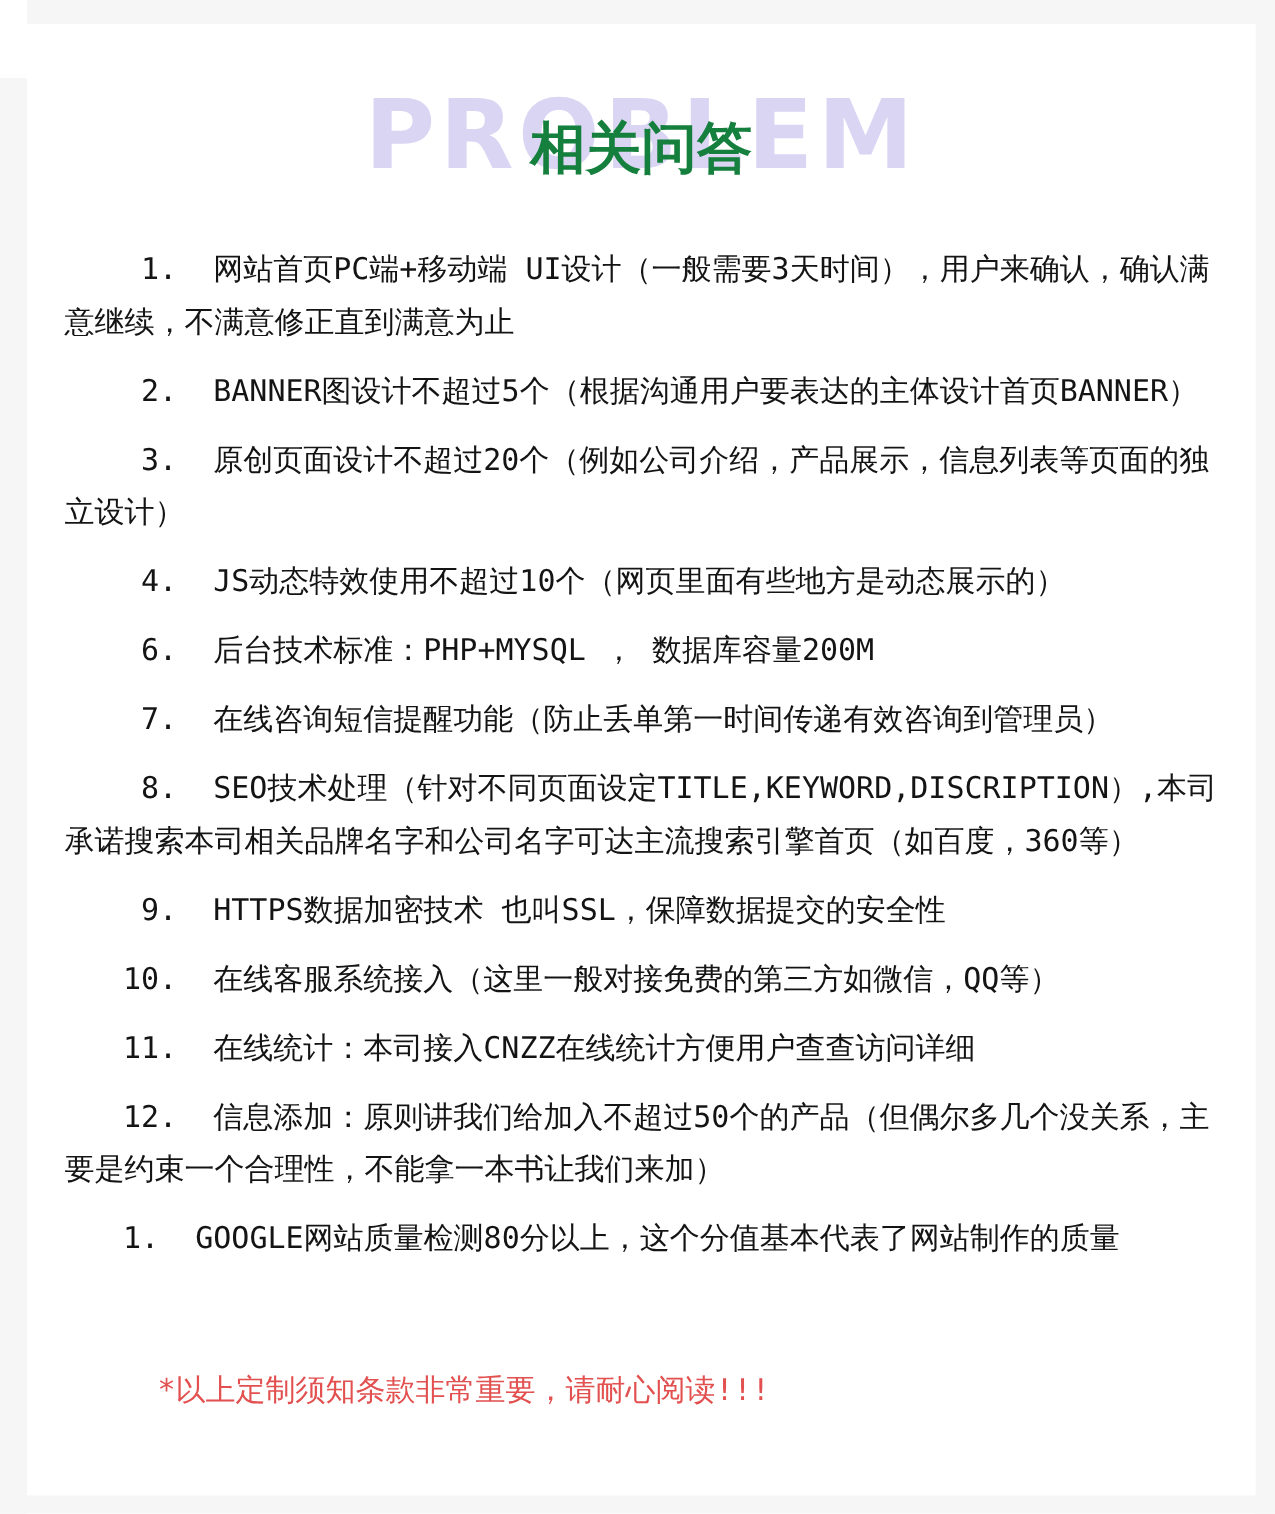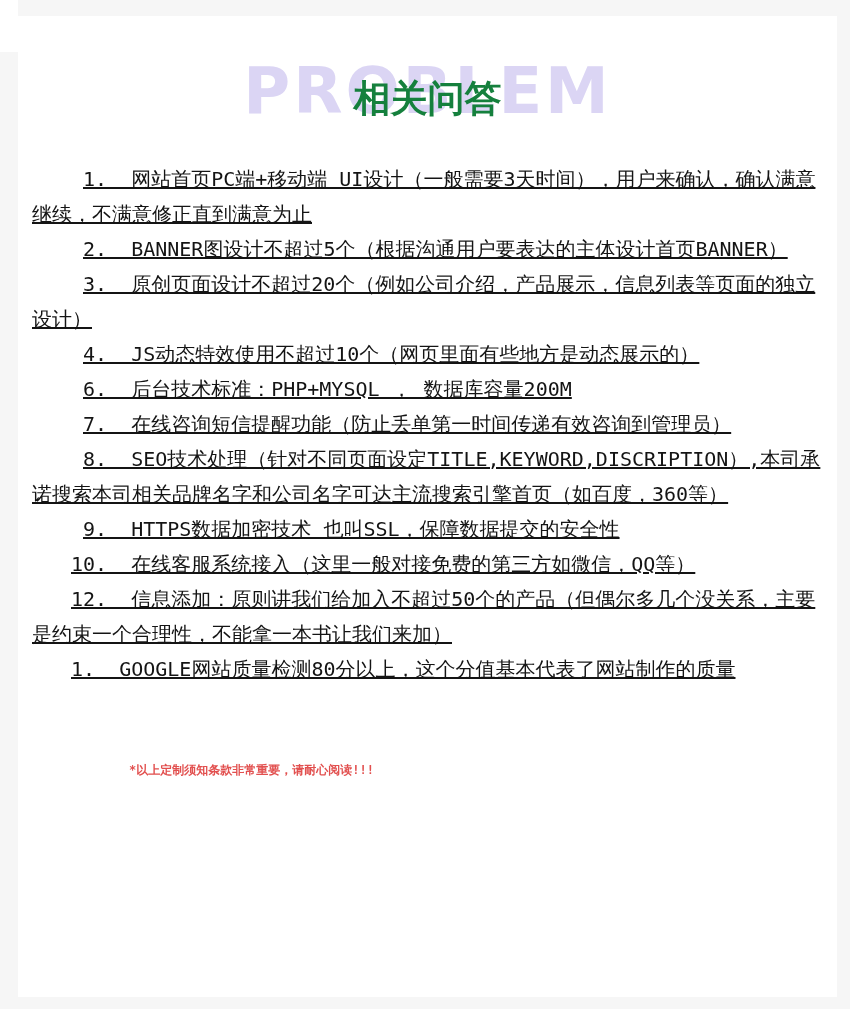--- a/index.html
+++ b/index.html
@@ -63,32 +63,31 @@
     font-weight: bold;
     color: #15803d;
   }
   .qa-list {
     margin-top: 40px;
     color: #141414;
     font-size: 20px;
     line-height: 35px;
   }
   .qa-item {
-    margin: 0;
+    margin: 11px;
     text-indent: 51px;
     white-space: pre-wrap;
     word-break: break-all;
-    text-decoration: underline;
   }
   .qa-item.wide-num { text-indent: 39px; }
   .warning {
-    margin: 71px 0 0 97px;
-    font-size: 12px;
+    margin: 71px 0 0 73px;
+    font-size: 20px;
     line-height: 24px;
-    font-weight: bold;
+    font-weight: normal;
     color: #e2504f;
     white-space: pre-wrap;
   }
   .bottom-strip {
     position: absolute;
     left: 0;
     bottom: 0;
     width: 850px;
     height: 12px;
     background: #f6f6f6;
@@ -110,20 +109,21 @@
     <div class="qa-list">
       <p class="qa-item">1.  网站首页PC端+移动端 UI设计（一般需要3天时间），用户来确认，确认满意继续，不满意修正直到满意为止</p>
       <p class="qa-item">2.  BANNER图设计不超过5个（根据沟通用户要表达的主体设计首页BANNER）</p>
       <p class="qa-item">3.  原创页面设计不超过20个（例如公司介绍，产品展示，信息列表等页面的独立设计）</p>
       <p class="qa-item">4.  JS动态特效使用不超过10个（网页里面有些地方是动态展示的）</p>
       <p class="qa-item">6.  后台技术标准：PHP+MYSQL ， 数据库容量200M</p>
       <p class="qa-item">7.  在线咨询短信提醒功能（防止丢单第一时间传递有效咨询到管理员）</p>
       <p class="qa-item">8.  SEO技术处理（针对不同页面设定TITLE,KEYWORD,DISCRIPTION）,本司承诺搜索本司相关品牌名字和公司名字可达主流搜索引擎首页（如百度，360等）</p>
       <p class="qa-item">9.  HTTPS数据加密技术 也叫SSL，保障数据提交的安全性</p>
       <p class="qa-item wide-num">10.  在线客服系统接入（这里一般对接免费的第三方如微信，QQ等）</p>
+      <p class="qa-item wide-num">11.  在线统计：本司接入CNZZ在线统计方便用户查查访问详细</p>
       <p class="qa-item wide-num">12.  信息添加：原则讲我们给加入不超过50个的产品（但偶尔多几个没关系，主要是约束一个合理性，不能拿一本书让我们来加）</p>
       <p class="qa-item wide-num">1.  GOOGLE网站质量检测80分以上，这个分值基本代表了网站制作的质量</p>
     </div>
 
     <p class="warning">*以上定制须知条款非常重要，请耐心阅读!!!</p>
   </div>
 
   <div class="bottom-strip"></div>
 </div>
 

